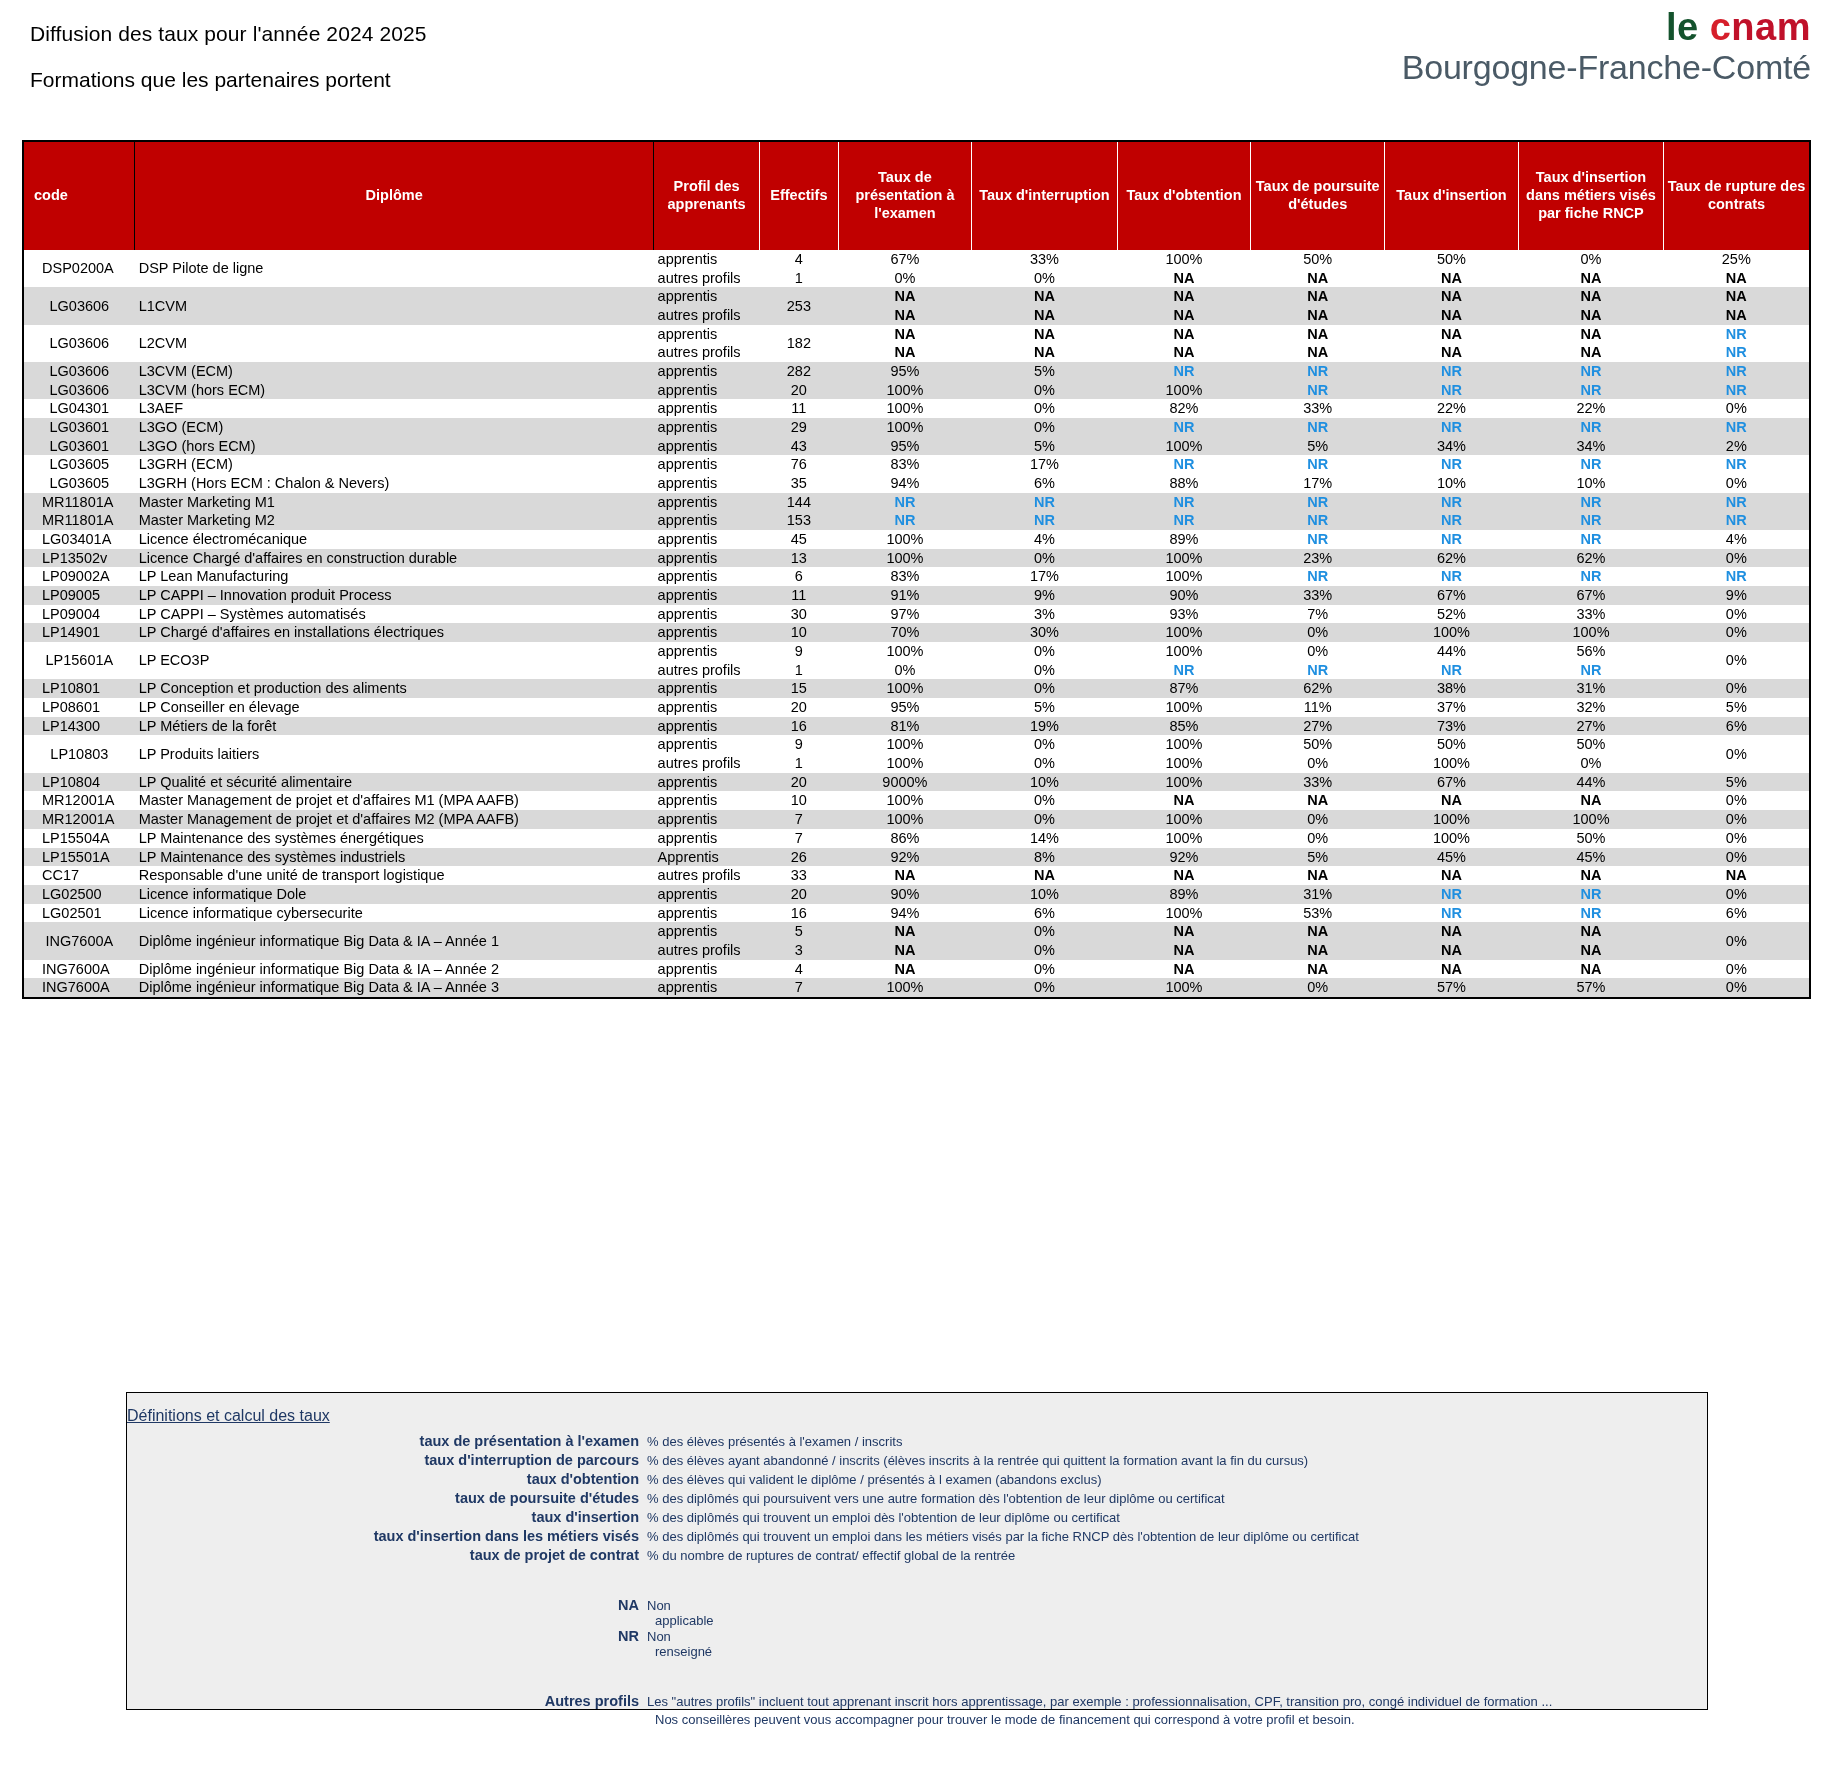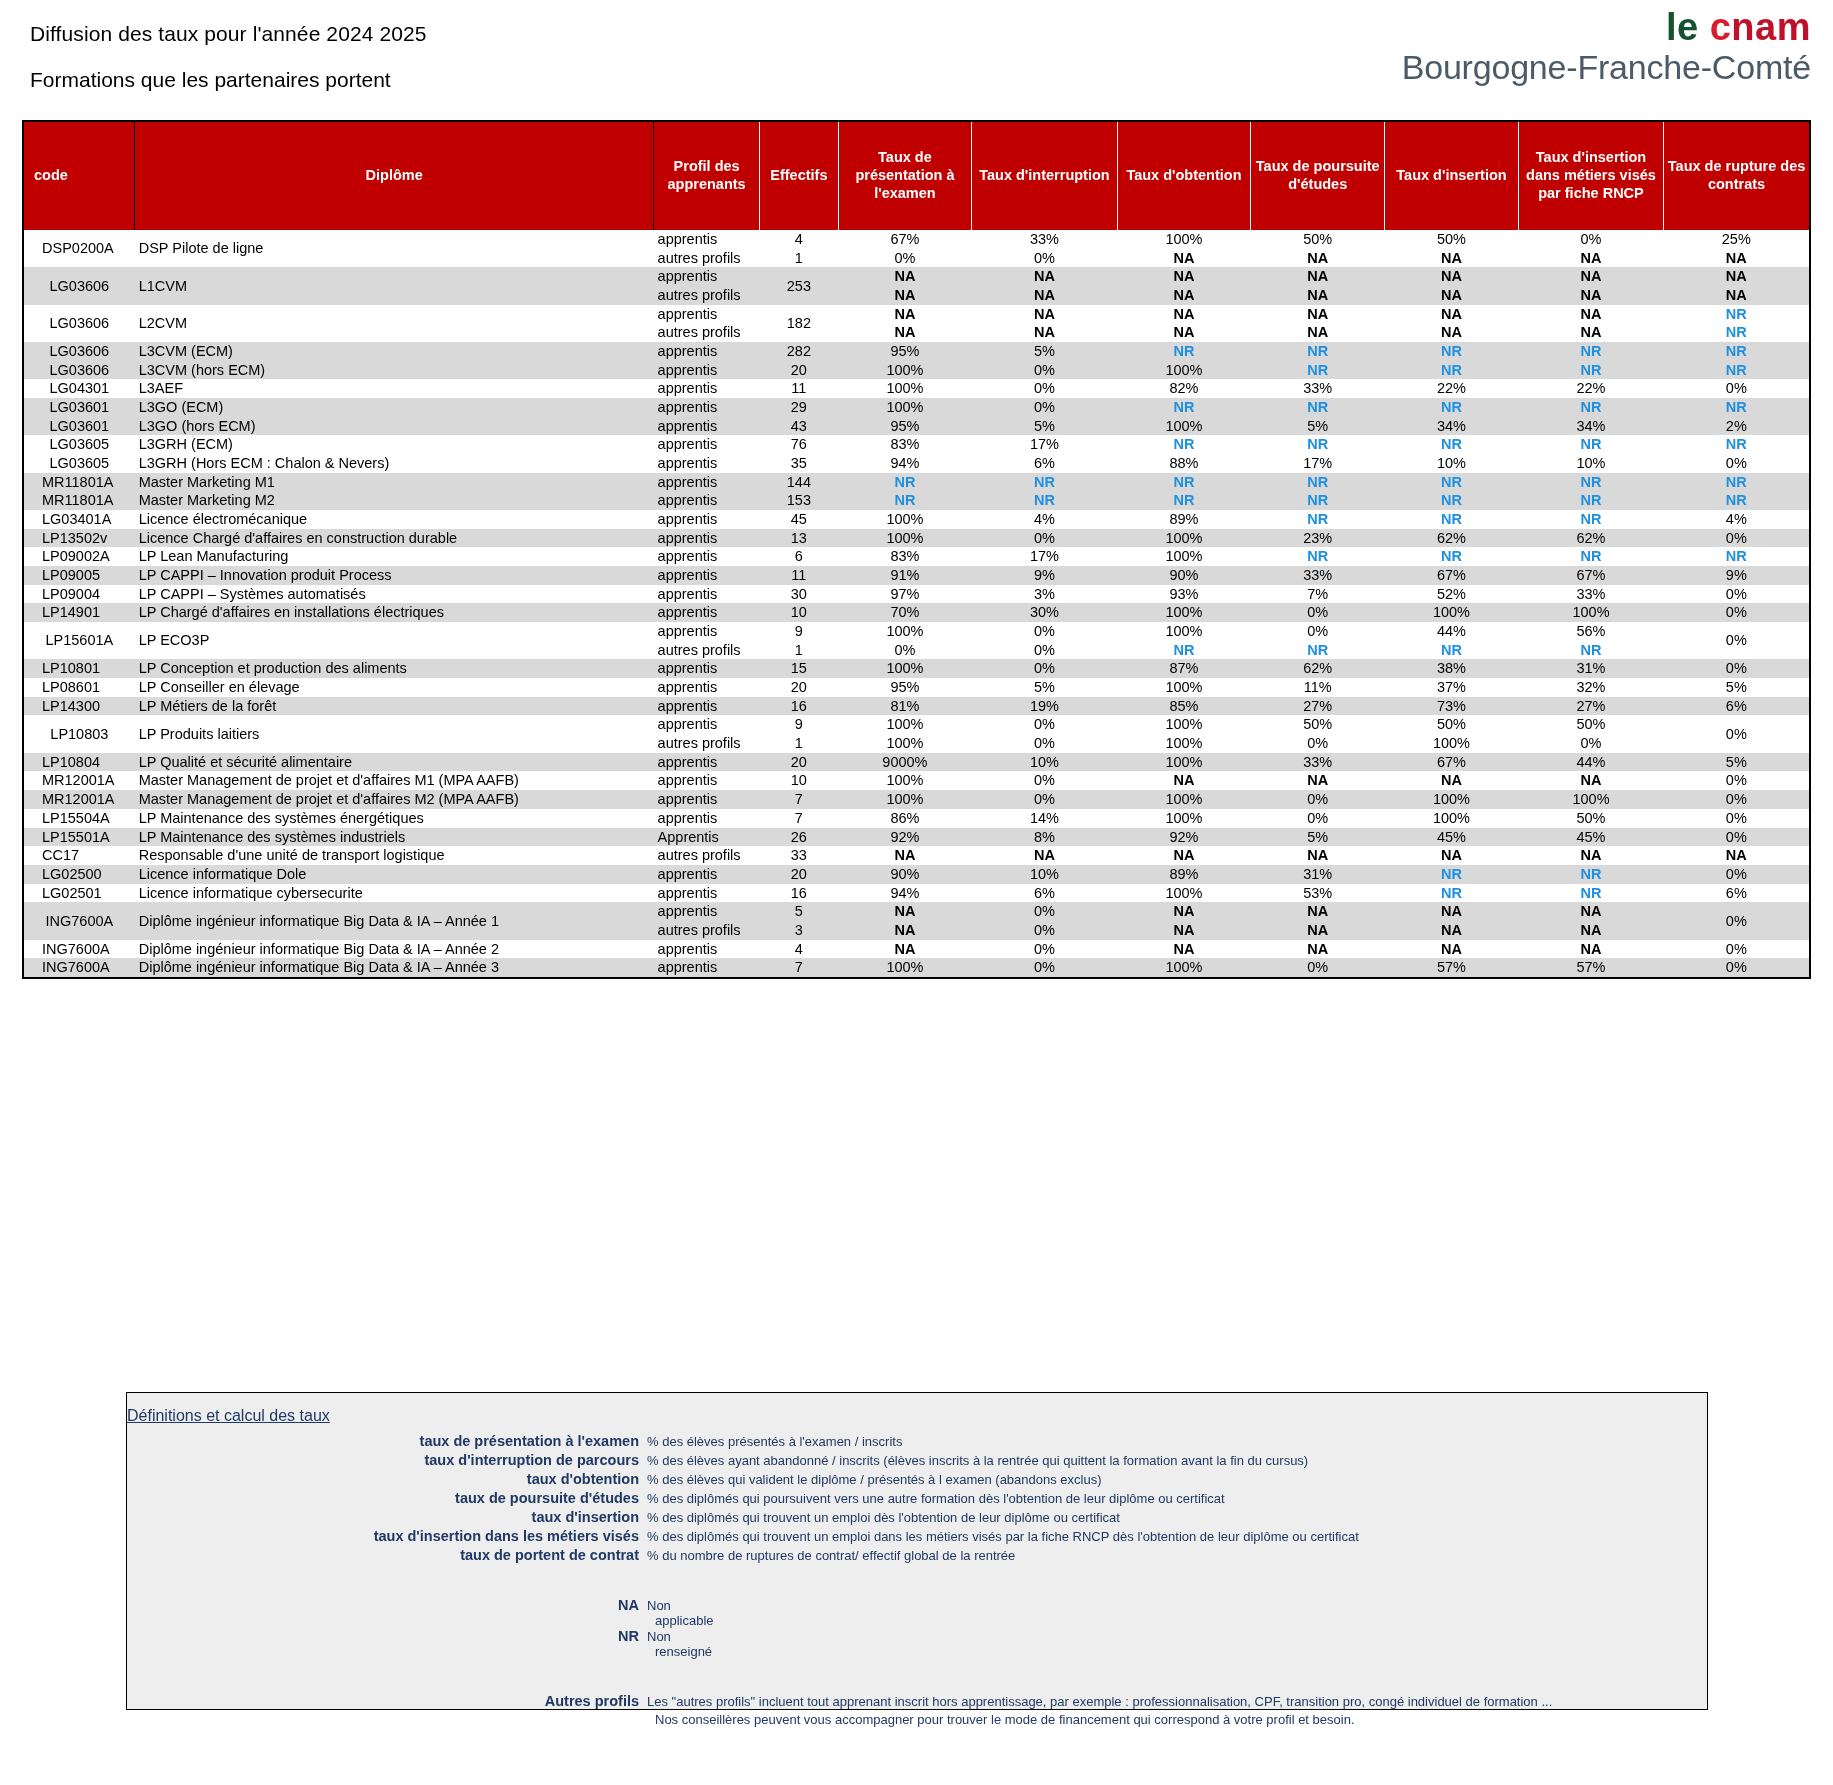--- a/index.html
+++ b/index.html
@@ -11,21 +11,21 @@
   body {
     width: 1833px;
     height: 1785px;
     position: relative;
     overflow: hidden;
   }
 
   
   .page-header {
     position: relative;
-    height: 120px;
+    height: 140px;
     padding: 22px 0 0 30px;
   }
   .doc-title {
     font-size: 21px;
     color: #000;
     letter-spacing: .1px;
     margin: 0 0 22px 0;
     font-weight: 400;
   }
   .doc-subtitle {
@@ -764,21 +764,21 @@
       </div>
       <div class="def-row">
         <div class="def-term">taux d'insertion</div>
         <div class="def-desc">% des diplômés qui trouvent un emploi dès l'obtention de leur diplôme ou certificat</div>
       </div>
       <div class="def-row">
         <div class="def-term">taux d'insertion dans les métiers visés</div>
         <div class="def-desc">% des diplômés qui trouvent un emploi dans les métiers visés par la fiche RNCP dès l'obtention de leur diplôme ou certificat</div>
       </div>
       <div class="def-row">
-        <div class="def-term">taux de portent de contrat</div>
+        <div class="def-term">taux de projet de contrat</div>
         <div class="def-desc">% du nombre de ruptures de contrat/ effectif global de la rentrée</div>
       </div>
     </div>
   <div class="abbr-block" id="abbr-block">
       <div class="abbr-row">
         <div class="abbr-key">NA</div>
         <div class="abbr-val">Non</div>
       </div>
       <div class="abbr-val2">applicable</div>
       <div class="abbr-row">

